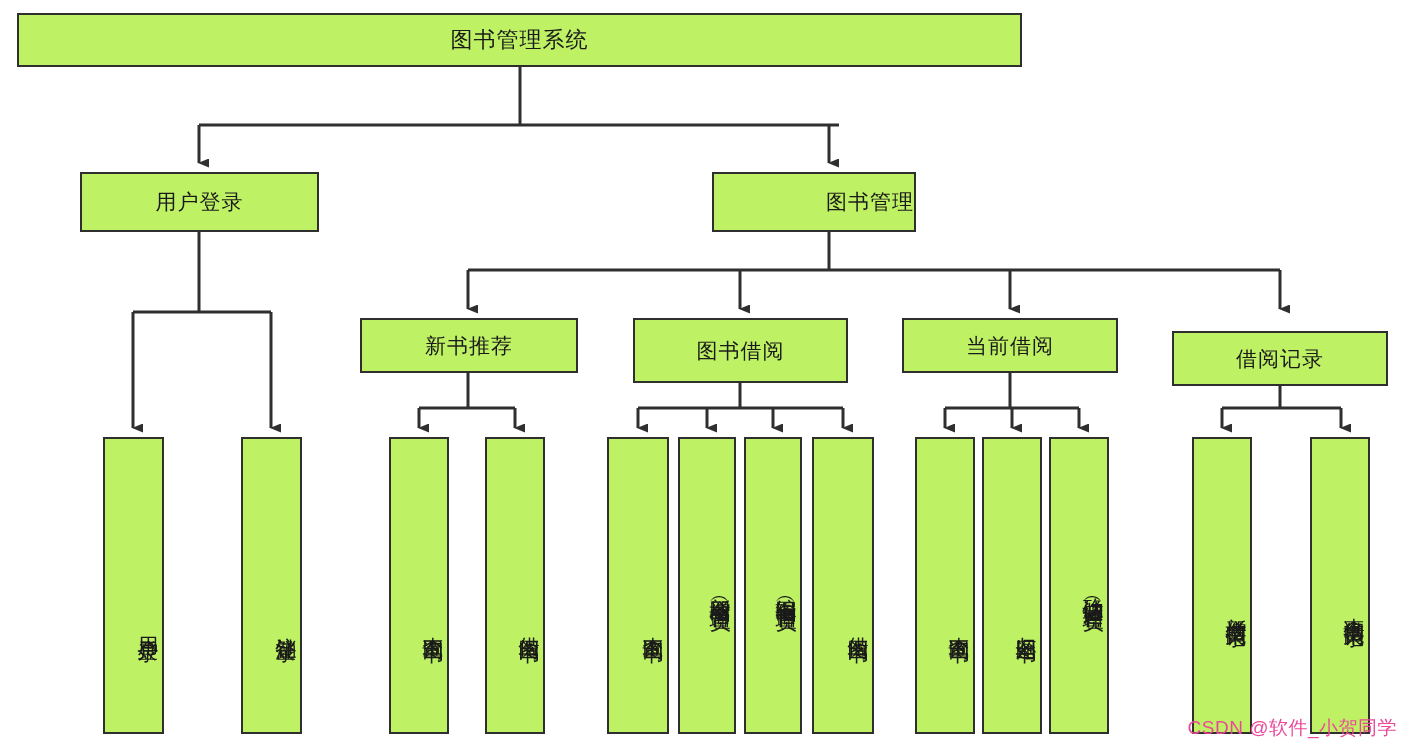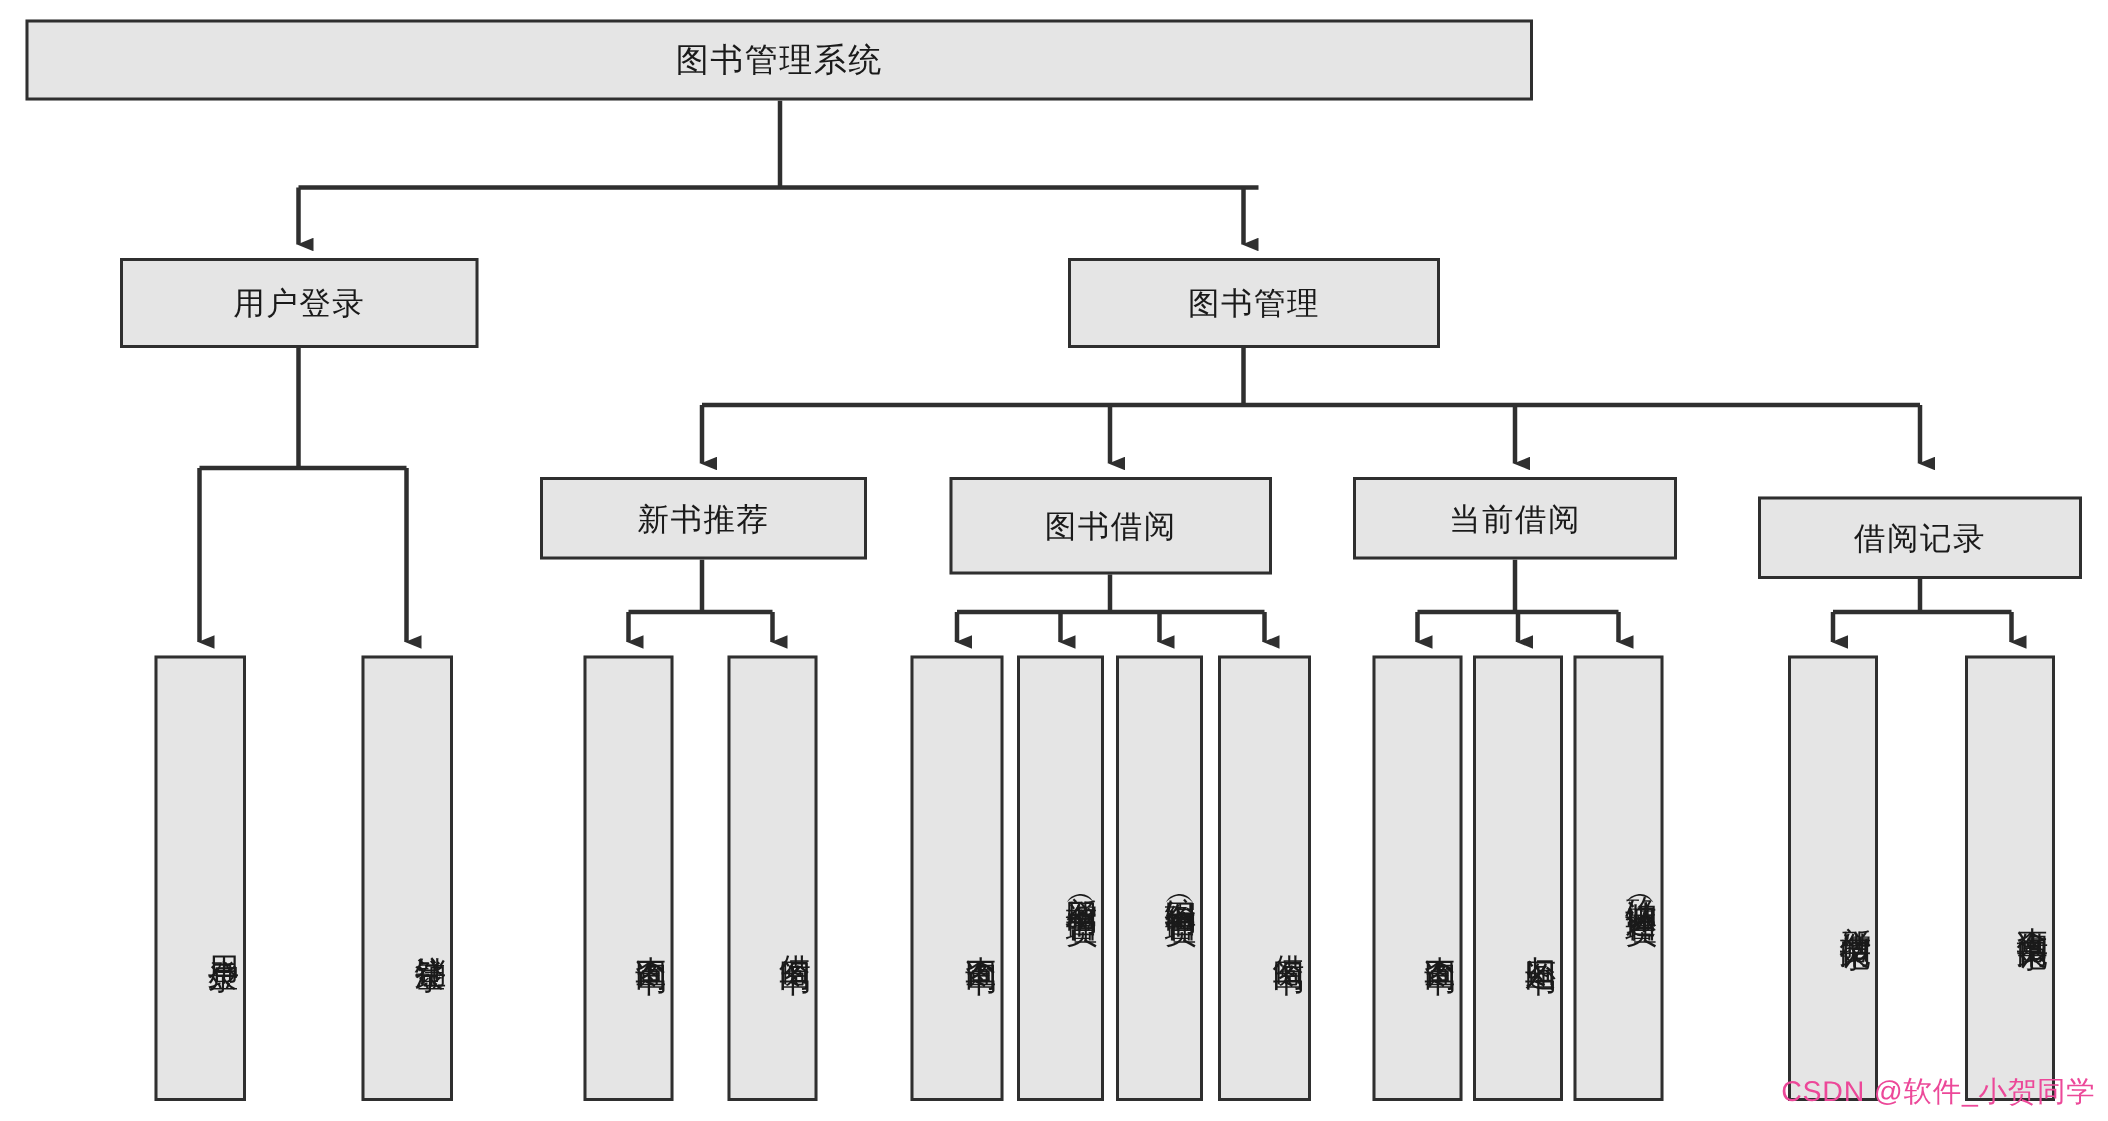--- a/index.html
+++ b/index.html
@@ -1,21 +1,21 @@
 <!DOCTYPE html>
 <html><head>
 <meta charset="utf-8">
 <style>
   html,body{margin:0;padding:0;background:#ffffff;}
   body{width:1405px;height:747px;overflow:hidden;
        font-family:"Liberation Sans","DejaVu Sans",sans-serif;}
   #stage{position:relative;width:1405px;height:747px;background:#fff;}
   svg#wires{position:absolute;left:0;top:0;width:1405px;height:747px;}
 
-  .node{position:absolute;box-sizing:border-box;background:#e5e5e5;
+  .node{position:absolute;box-sizing:border-box;background:#bef264;
         border:2.5px solid #2f2f2f;display:flex;align-items:center;
         justify-content:center;color:#1a1a1a;}
   .node.h{font-size:21px;letter-spacing:1px;}
   .node.root{font-size:22px;letter-spacing:1px;}
   .node.v{writing-mode:vertical-rl;text-orientation:upright;
           font-size:21px;line-height:1.32;letter-spacing:2px;
           padding-top:6px;align-items:flex-start;justify-content:center;
           white-space:nowrap;}
   .node.v.topalign{align-items:flex-start;}
   .watermark{position:absolute;right:8px;bottom:6px;font-size:19px;
@@ -76,21 +76,21 @@
     </g>
   </svg>
 
   <div class="node root" style="left:17px;top:13px;width:1005px;height:54px;">
     <span>图书管理系统</span>
   </div>
 
   <div class="node h" style="left:80px;top:172px;width:239px;height:60px;">
     <span>用户登录</span>
   </div>
-  <div class="node h" style="left:712px;top:172px;width:248px;height:60px;">
+  <div class="node h" style="left:712px;top:172px;width:204px;height:60px;justify-content:flex-end;">
     <span>图书管理</span>
   </div>
 
   <div class="node h" style="left:360px;top:318px;width:218px;height:55px;">
     <span>新书推荐</span>
   </div>
   <div class="node h" style="left:633px;top:318px;width:215px;height:65px;">
     <span>图书借阅</span>
   </div>
   <div class="node h" style="left:902px;top:318px;width:216px;height:55px;">

